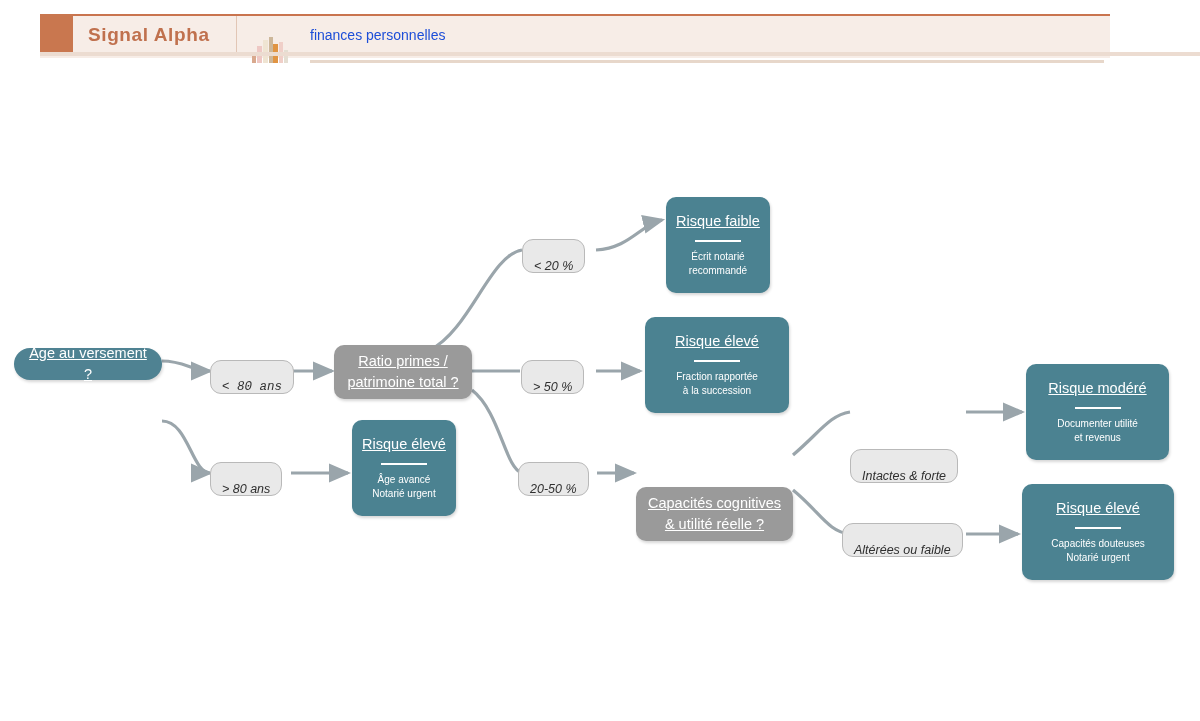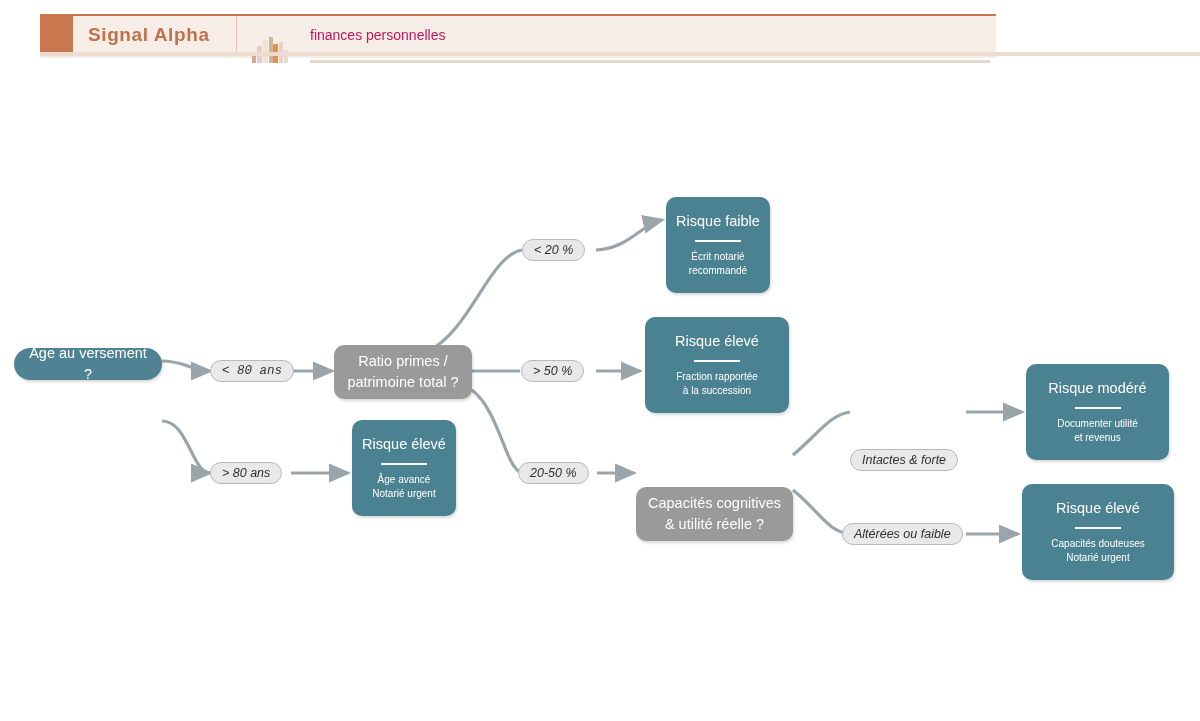--- a/index.html
+++ b/index.html
@@ -13,21 +13,21 @@
     font-family: "Liberation Sans", sans-serif;
     overflow: hidden;
     position: relative;
   }
 
   
   .header {
     position: absolute;
     left: 0;
     top: 14px;
-    width: 996px;
+    width: 1110px;
     height: 42px;
   }
   .header-band {
     position: absolute;
     left: 40px;
     top: 0;
     right: 0;
     height: 42px;
     background: #f7ede7;
     border-top: 2px solid #c9744e;
@@ -75,21 +75,21 @@
     width: 40px;
     height: 28px;
   }
   .header-subtitle {
     position: absolute;
     left: 310px;
     top: 0;
     height: 42px;
     line-height: 42px;
     font-size: 14px;
-    color: #be185d;
+    color: #1d4ed8;
     white-space: nowrap;
   }
   .header-subrule {
     position: absolute;
     left: 310px;
     top: 46px;
     right: 6px;
     height: 3px;
     background: #e7d7ca;
   }
@@ -133,41 +133,42 @@
     border-radius: 10px;
     padding: 0 4px;
   }
   .node-outcome {
     background: #4b8291;
     border-radius: 10px;
     padding: 0 10px;
   }
   .node-title {
     font-size: 14.5px;
+    text-decoration: underline;
   }
   .node-rule {
     width: 46px;
     height: 2px;
     background: #ffffff;
     margin: 7px 0 8px 0;
   }
   .node-detail {
     font-size: 10px;
     line-height: 1.45;
   }
 
   .edge-label {
     position: absolute;
     box-sizing: border-box;
     background: #e9e9e9;
     border: 1px solid #b9b9b9;
     border-radius: 11px;
     height: 22px;
     line-height: 20px;
-    padding: 0 11px;
+    padding: 16px 11px;
     font-size: 12.5px;
     font-style: italic;
     color: #2f2f2f;
     white-space: nowrap;
   }
 </style>
 </head>
 <body>
 
 <div class="header">

